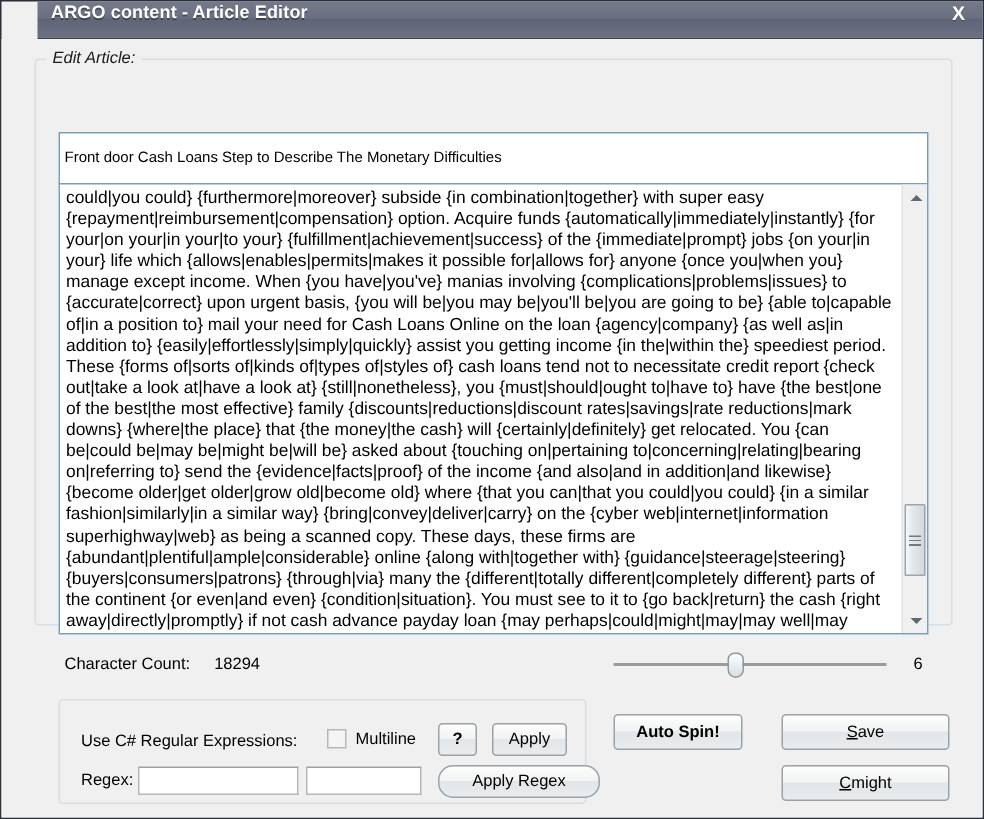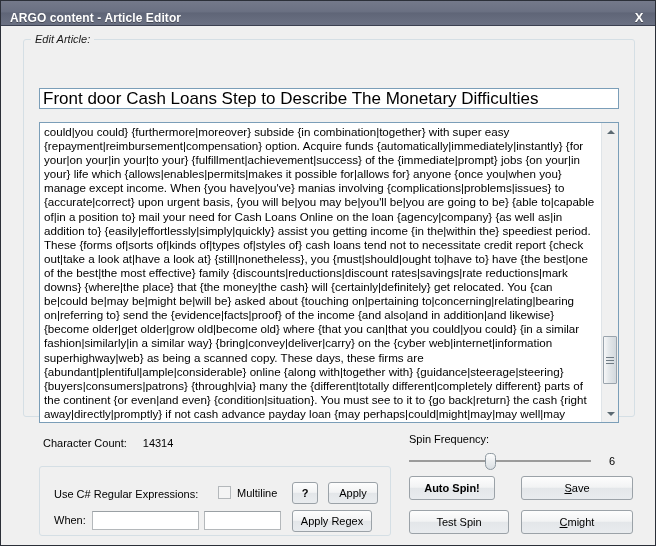--- a/index.html
+++ b/index.html
@@ -29,23 +29,24 @@
     flex-direction: column;
   }
 
   
   #titlebar {
     height: 25px;
     flex: 0 0 25px;
     background: linear-gradient(to bottom, #74798a 0%, #6a7082 45%, #5f6577 50%, #6b7183 100%);
     border-bottom: 1px solid #3b4050;
     display: flex;
-    align-items: flex-end;
+    align-items: flex-start;
     padding: 0 6px 0 9px;
     box-sizing: border-box;
+    margin-left: 24px;
   }
   #title-text {
     color: #ffffff;
     font-size: 12px;
     font-weight: bold;
     letter-spacing: 0.1px;
     flex: 1 1 auto;
     white-space: nowrap;
     overflow: hidden;
     text-shadow: 0 1px 0 rgba(0,0,0,.35);
@@ -99,26 +100,26 @@
     width: 352px;
     height: 70px;
   }
 
   
   #title-input {
     position: absolute;
     left: 38px;
     top: 62px;
     width: 580px;
-    height: 21px;
+    height: 35px;
     box-sizing: border-box;
     border: 1px solid #7b9eb8;
     background: #ffffff;
     font-family: "Liberation Sans", sans-serif;
-    font-size: 17px;
+    font-size: 10px;
     color: #000000;
     padding: 2px 3px;
     outline: none;
   }
 
   
   #body-wrap {
     position: absolute;
     left: 38px;
     top: 96px;
@@ -316,21 +317,21 @@
     align-items: center;
     justify-content: center;
     cursor: pointer;
     user-select: none;
     padding: 0;
     white-space: nowrap;
   }
 
   #btn-help   { position: absolute; left: 252px; top: 15px; width: 26px; height: 22px; font-weight: bold; }
   #btn-clean  { position: absolute; left: 288px; top: 15px; width: 50px; height: 22px; }
-  #btn-apply  { position: absolute; left: 252px; top: 43px; width: 80px; height: 22px; }
+  #btn-apply  { position: absolute; left: 252px; top: 43px; width: 108px; height: 22px; border-radius: 10px; }
 
   #btn-autospin { position: absolute; left: 408px; top: 450px; width: 86px; height: 24px; font-weight: bold; }
   #btn-save     { position: absolute; left: 520px; top: 450px; width: 112px; height: 24px; }
   #btn-testspin { position: absolute; left: 408px; top: 484px; width: 100px; height: 24px; }
   #btn-cancel   { position: absolute; left: 520px; top: 484px; width: 112px; height: 24px; }
 
   .acc { text-decoration: underline; }
 </style>
 </head>
 <body>
@@ -359,25 +360,24 @@
         <div id="sb-thumb">
           <span id="sb-grip"></span>
         </div>
         <div class="sb-arrow down">
           <span class="tri down"></span>
         </div>
       </div>
     </div>
 
     <div id="charcount">
-      <span class="cc-label">Character Count:</span><span>14314</span>
+      <span class="cc-label">Character Count:</span><span>18294</span>
     </div>
 
     <div id="spin-area">
-      <div id="spin-label">Spin Frequency:</div>
       <div id="spin-row">
         <div id="slider">
           <div id="slider-track"></div>
           <div id="slider-thumb"></div>
         </div>
         <div id="slider-value">6</div>
       </div>
     </div>
 
     <div class="groupbox" id="gb-regex">
@@ -385,32 +385,31 @@
       <span id="regex-label">Use C# Regular Expressions:</span>
 
       <div id="multiline-wrap">
         <span class="chkbox"></span>
         <span id="multiline-label">Multiline</span>
       </div>
 
       <div class="btn" id="btn-help">?</div>
       <div class="btn" id="btn-clean">Apply</div>
 
-      <span id="regex-field-label">When:</span>
+      <span id="regex-field-label">Regex:</span>
       <input class="tbox" id="regex-input-1" type="text" value="" style="">
       <input class="tbox" id="regex-input-2" type="text" value="" style="">
 
       <div class="btn" id="btn-apply">Apply Regex</div>
     </div>
 
     <div class="btn" id="btn-autospin">Auto Spin!</div>
     <div class="btn" id="btn-save">
       <span class="acc">S</span>
         <span>ave</span>
     </div>
-    <div class="btn" id="btn-testspin">Test Spin</div>
     <div class="btn" id="btn-cancel">
       <span class="acc">C</span>
         <span>might</span>
     </div>
 
   </div>
 </div>
 
 </body></html>

